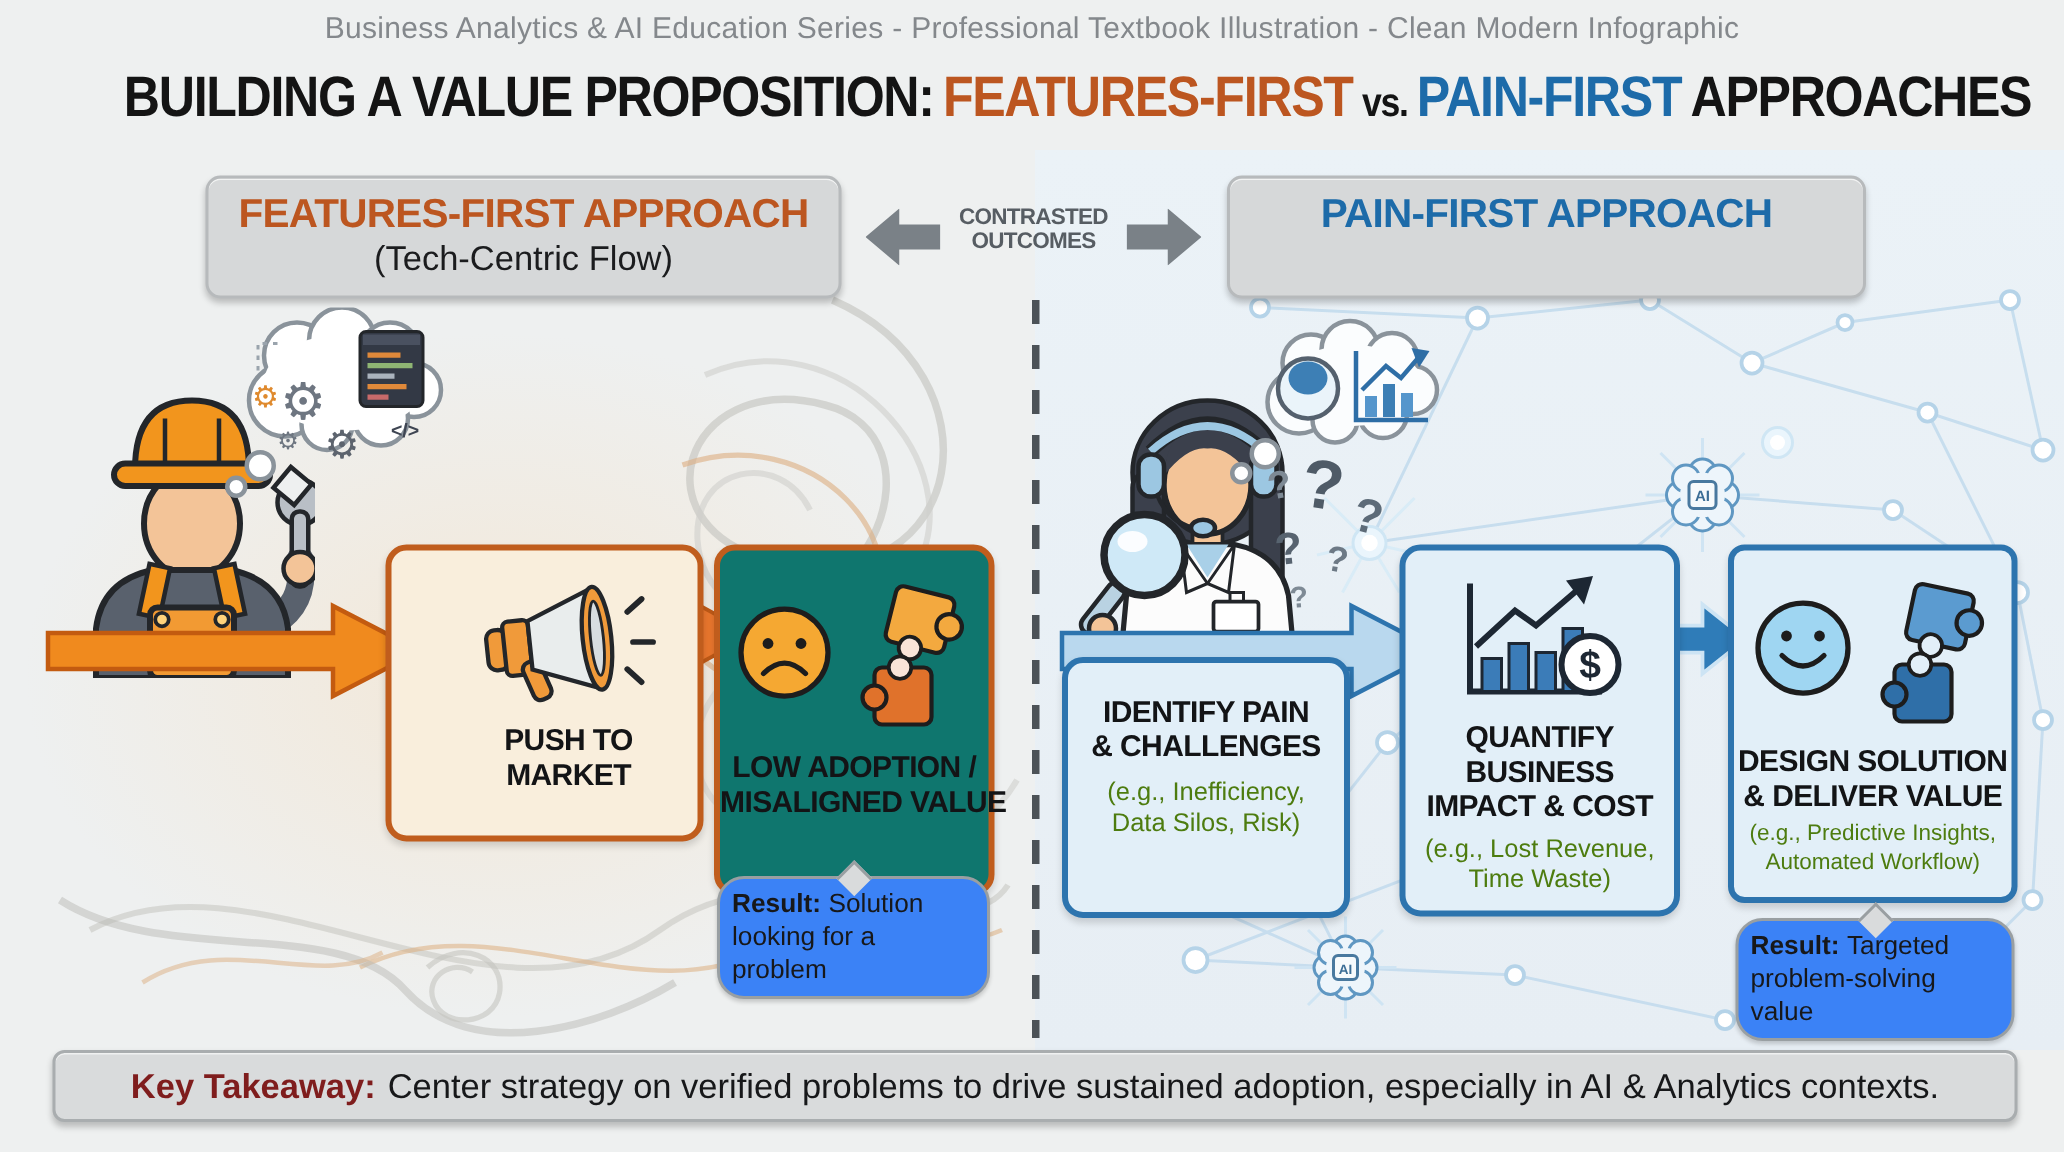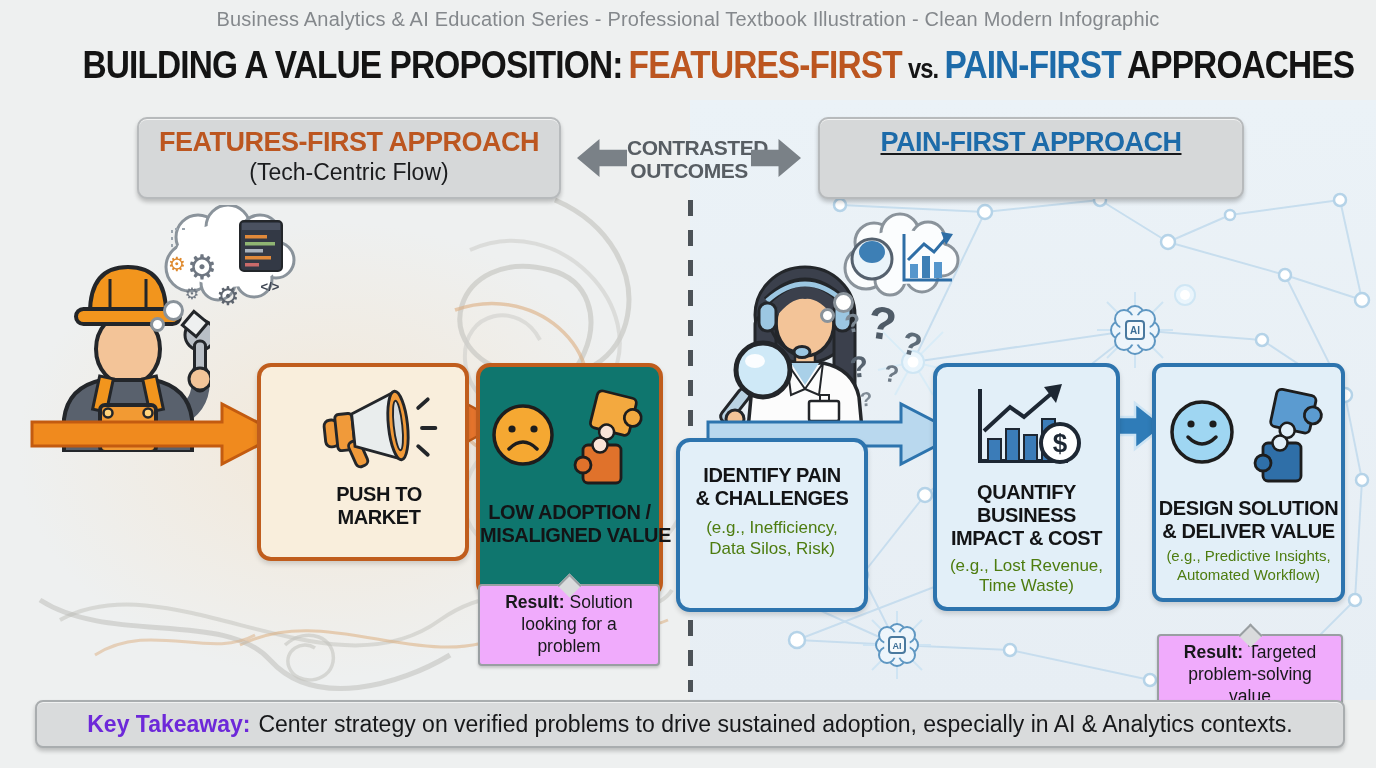--- a/index.html
+++ b/index.html
@@ -16,41 +16,41 @@
   .tt-vs{font-size:27px;margin:0 7px 0 0;}
   
   .hdr-box{background:#d6d8d9;border:2px solid #b7babc;border-radius:10px;
            box-shadow:0 3px 4px rgba(0,0,0,.22), inset 0 1px 0 #f2f3f3;text-align:center;padding-top:8px;}
   .hdr-title{font-size:27px;font-weight:700;letter-spacing:-.5px;line-height:1.15;}
   .hdr-sub{font-size:23px;color:#1b1c1e;margin-top:1px;}
   
   .c-arrow{background:#7a8187;width:50px;height:38px;}
   .c-arrow.left{clip-path:polygon(0 50%,45% 0,45% 28%,100% 28%,100% 72%,45% 72%,45% 100%);}
   .c-arrow.right{clip-path:polygon(100% 50%,55% 0,55% 28%,0 28%,0 72%,55% 72%,55% 100%);}
-  .c-text{width:124px;text-align:center;font-weight:700;font-size:21px;line-height:1.08;color:#575d63;letter-spacing:-.5px;}
+  .c-text{width:124px;text-align:center;font-weight:700;font-size:15px;line-height:1.08;color:#575d63;letter-spacing:-.5px;}
   .divider{width:5px;background:repeating-linear-gradient(180deg,#4c5257 0 16px,rgba(0,0,0,0) 16px 30px);}
   
   .step-box{border-radius:14px;text-align:center;box-shadow:0 3px 5px rgba(0,0,0,.15);}
   .ob{background:#f9eedc;border:4px solid #c05d1d;}
   .ob3{background:#0f766e;border:4px solid #c05d1d;}
   .bb{background:#e2eff8;border:4px solid #2d74ae;}
   .t-line{font-weight:700;font-size:20px;line-height:1.16;letter-spacing:-.4px;white-space:nowrap;color:#131416;}
   .e-line{font-size:17px;line-height:1.22;white-space:nowrap;color:#4d7c0f;}
   .e-small .e-line{font-size:15px;}
   .icon-row{display:flex;justify-content:center;align-items:flex-start;}
   
-  .result{background:#f0abfc;border:2.5px solid #999fa2;border-radius:4px;text-align:center;
+  .result{background:#3b82f6;border:2.5px solid #999fa2;border-radius:18px;
           font-size:17.5px;line-height:1.25;padding:6px 8px;box-shadow:0 2px 3px rgba(0,0,0,.18);}
   .result .ptr{position:absolute;top:-9px;left:calc(50% - 8px);width:15px;height:15px;background:#d9dbdc;
                border-left:2.5px solid #999fa2;border-top:2.5px solid #999fa2;transform:rotate(45deg);}
   .result b{margin-right:5px;}
   
   .takeaway{background:#d9dbdc;border:2px solid #a9adaf;border-radius:8px;display:flex;align-items:center;justify-content:center;
             font-size:23px;box-shadow:0 3px 4px rgba(0,0,0,.22), inset 0 1px 0 #f0f1f1;white-space:nowrap;}
-  .takeaway .kt{color:#6d28d9;font-weight:700;margin-right:8px;}
+  .takeaway .kt{color:#7f1d1d;font-weight:700;margin-right:8px;}
   .qmark{font-weight:700;font-family:"Liberation Sans",sans-serif;}
   .trail{border-radius:50%;background:#fff;border:3px solid #8a939b;}
 </style>
 </head>
 <body>
 
 <div id="stage">
 
   <div class="abs" style="left:690px;top:100px;width:686px;height:600px;background:linear-gradient(180deg,#ebf2f7,#e7eef4);"></div>
   <div class="abs" style="left:0;top:190px;width:690px;height:520px;background:radial-gradient(ellipse at 48% 50%,rgba(246,226,199,.6),rgba(246,226,199,0) 62%);"></div>
@@ -185,21 +185,21 @@
 
   <div class="abs series">Business Analytics &amp; AI Education Series - Professional Textbook Illustration - Clean Modern Infographic</div>
   <div class="abs main-title">
     <span class="sp">BUILDING A VALUE PROPOSITION:</span><span class="sp tt-orange">FEATURES-FIRST</span><span class="tt-vs">vs.</span><span class="sp tt-blue">PAIN-FIRST</span><span>APPROACHES</span>
   </div>
 
   <div class="abs hdr-box" style="left:137px;top:117px;width:420px;height:70px;">
     <div class="hdr-title tt-orange">FEATURES-FIRST APPROACH</div>
     <div class="hdr-sub">(Tech-Centric Flow)</div>
   </div>
-  <div class="abs hdr-box" style="left:818px;top:117px;width:422px;height:70px;text-decoration:underline;">
+  <div class="abs hdr-box" style="left:818px;top:117px;width:422px;height:70px;">
     <div class="hdr-title tt-blue">PAIN-FIRST APPROACH</div>
   </div>
 
   <div class="abs c-arrow left" style="left:577px;top:139px;"></div>
   <div class="abs c-text" style="left:627px;top:137px;">
     <div>CONTRASTED</div>
     <div>OUTCOMES</div>
   </div>
   <div class="abs c-arrow right" style="left:751px;top:139px;"></div>
 
@@ -379,21 +379,21 @@
           <circle cx="31" cy="58" r="7.5" fill="#f9e4d8" stroke="#1d1d1d" stroke-width="2.5"></circle>
           <circle cx="14" cy="78" r="8" fill="#e0722b" stroke="#1d1d1d" stroke-width="2.8"></circle>
         </g>
       </svg>
     </div>
     <div style="height:10px;"></div>
     <div class="t-line">LOW ADOPTION /</div>
     <div class="t-line">MISALIGNED VALUE</div>
   </div>
 
-  <div class="abs step-box bb" style="left:676px;top:438px;width:184px;height:144px;padding-top:22px;">
+  <div class="abs step-box bb" style="left:708px;top:438px;width:184px;height:144px;padding-top:22px;">
     <div class="t-line">IDENTIFY PAIN</div>
     <div class="t-line">&amp; CHALLENGES</div>
     <div style="height:8px;"></div>
     <div class="e-line">(e.g., Inefficiency,</div>
     <div class="e-line">Data Silos, Risk)</div>
   </div>
 
   <div class="abs step-box bb" style="left:933px;top:363px;width:179px;height:240px;">
     <div class="icon-row" style="margin-top:14px;">
       <svg width="126" height="92" viewBox="0 0 126 92">
@@ -445,21 +445,21 @@
     <div class="t-line">&amp; DELIVER VALUE</div>
     <div style="height:4px;"></div>
     <div class="e-line">(e.g., Predictive Insights,</div>
     <div class="e-line">Automated Workflow)</div>
   </div>
 
   <div class="abs result" style="left:478px;top:584px;width:162px;">
     <span class="ptr"></span>
     <b>Result:</b><span>Solution looking for a problem</span>
   </div>
-  <div class="abs result" style="left:1157px;top:612px;width:166px;margin-top:22px;">
+  <div class="abs result" style="left:1157px;top:612px;width:166px;">
     <span class="ptr"></span>
     <b>Result:</b><span>Targeted problem-solving value</span>
   </div>
 
   <div class="abs takeaway" style="left:35px;top:700px;width:1306px;height:44px;">
     <span class="kt">Key Takeaway:</span>
     <span>Center strategy on verified problems to drive sustained adoption, especially in AI &amp; Analytics contexts.</span>
   </div>
 
 </div>

